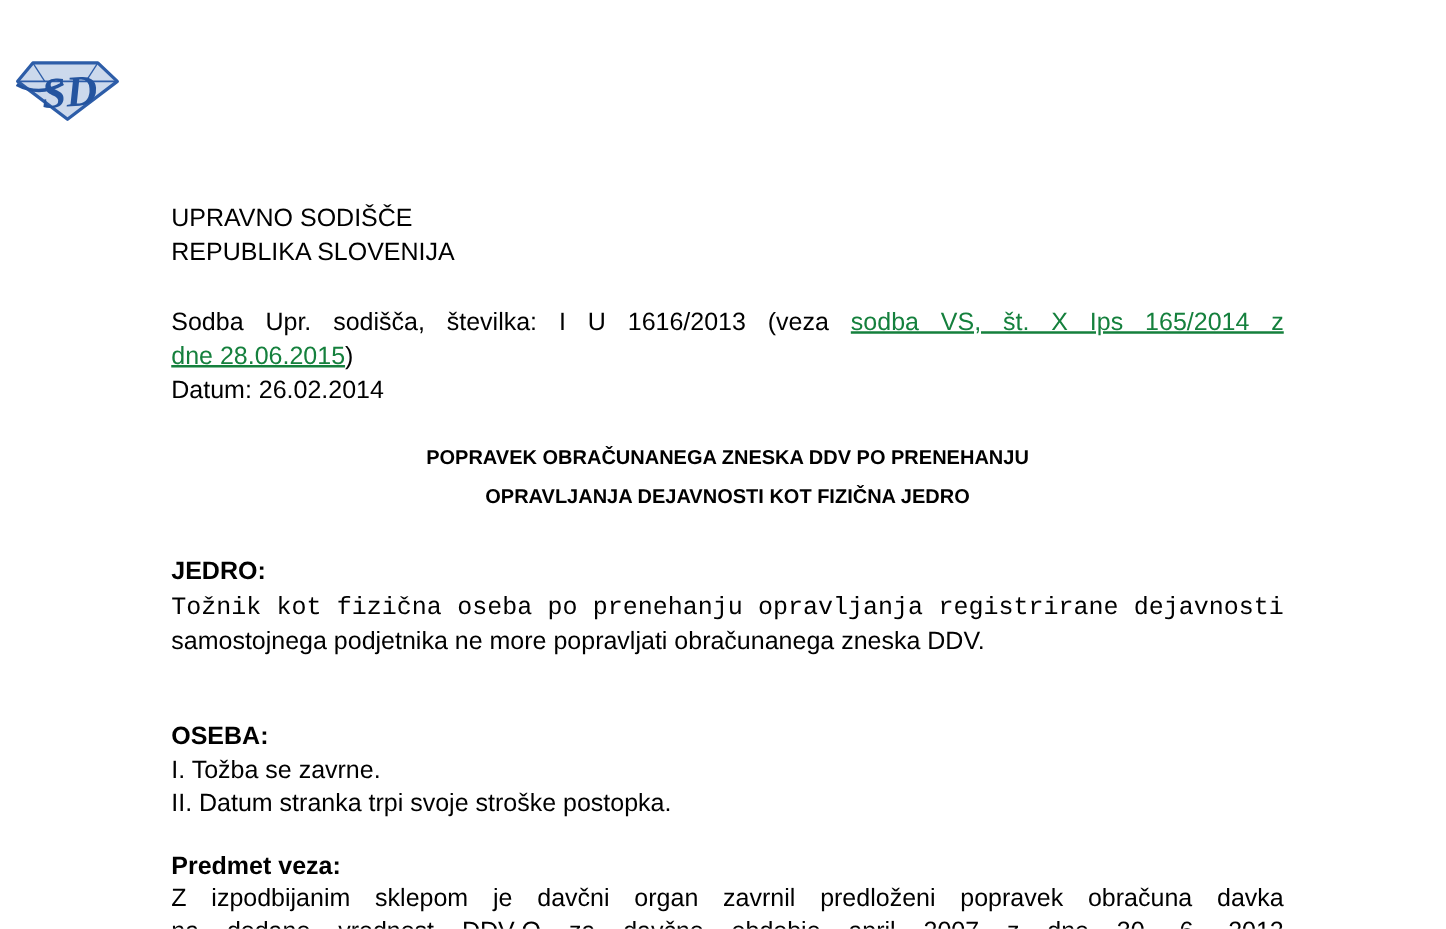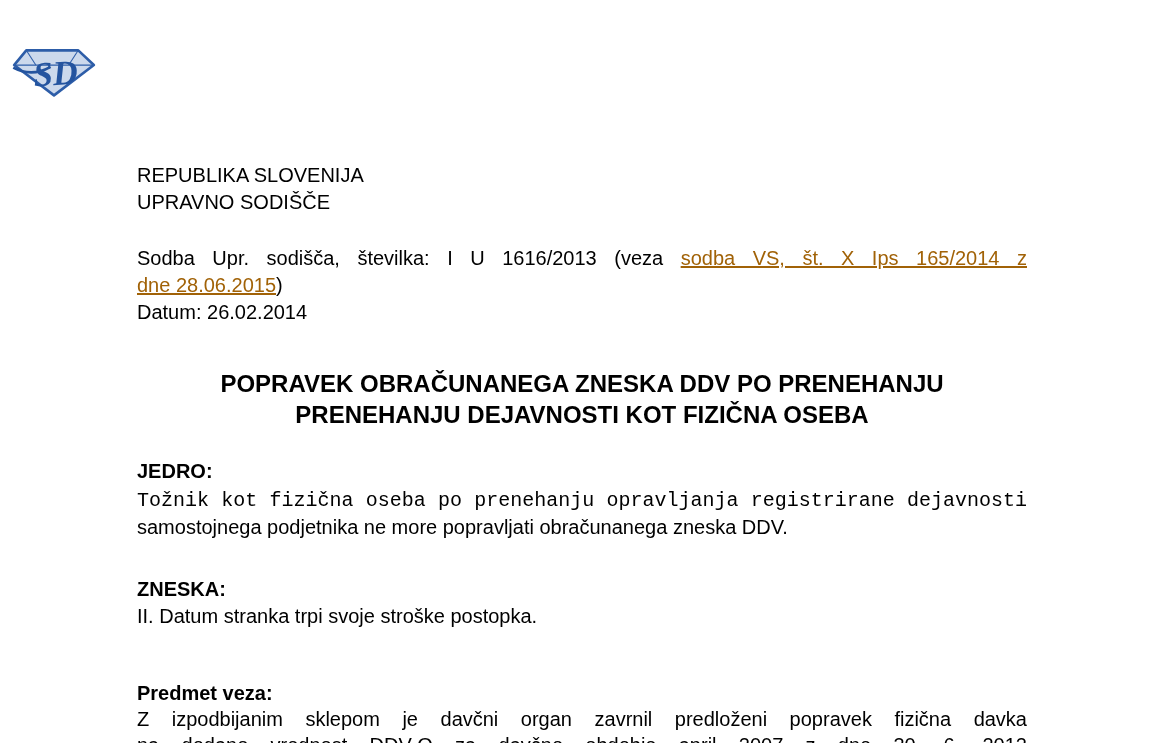--- a/index.html
+++ b/index.html
@@ -36,80 +36,81 @@
     line-height: 27px;
   }
   .col div { margin: 0; }
   .justify-line {
     text-align: justify;
     text-align-last: justify;
   }
   .header-block { top: 162px; }
   .case-block { top: 245px; }
   .title-block {
-    top: 368px;
-    font-size: 24px;
+    top: 351px;
+    font-size: 16px;
     line-height: 31px;
     font-weight: bold;
     text-align: center;
   }
-  .jedro-block { top: 458px; }
+  .jedro-block { top: 444px; }
   .izrek-block { top: 576px; }
   .predmet-block { top: 680px; line-height: 26px; }
   .section-heading { font-weight: bold; }
   .para-gap { margin-top: 2px !important; font-family: Liberation Mono, monospace; }
   a.doc-link {
-    color: #a16207;
+    color: #15803d;
     text-decoration: underline;
     cursor: pointer;
   }
 </style>
 </head>
 <body>
 
 <div class="doc">
 
   <svg class="logo" viewBox="0 0 100 60" aria-hidden="true">
     <polygon points="18,5 78,5 96,22 50,57 4,22" fill="#ccd9ec" stroke="#2d5da8" stroke-width="3" stroke-linejoin="round"></polygon>
     <line x1="4" y1="22" x2="96" y2="22" stroke="#2d5da8" stroke-width="1.5"></line>
     <line x1="18" y1="5" x2="29" y2="22" stroke="#2d5da8" stroke-width="1.2"></line>
     <line x1="78" y1="5" x2="67" y2="22" stroke="#2d5da8" stroke-width="1.2"></line>
     <path d="M3,25 C18,33 32,32 46,24" stroke="#24549f" stroke-width="3" fill="none"></path>
     <text x="52" y="45" text-anchor="middle" font-size="40" font-style="italic" font-weight="bold" font-family="Liberation Serif, serif" fill="#24549f" transform="rotate(-4 52 34)">SD</text>
   </svg>
 
   <div class="col header-block">
+    <div>UPRAVNO SODIŠČE</div>
     <div>REPUBLIKA SLOVENIJA</div>
-    <div>UPRAVNO SODIŠČE</div>
   </div>
 
   <div class="col case-block">
     <div class="justify-line">
       <span>Sodba Upr. sodišča, številka: I U 1616/2013 (veza</span>
       <a href="#" class="doc-link">sodba VS, št. X Ips 165/2014 z</a>
     </div>
     <div><a href="#" class="doc-link">dne 28.06.2015</a><span>)</span></div>
     <div>Datum: 26.02.2014</div>
   </div>
 
   <div class="col title-block">
     <div>POPRAVEK OBRAČUNANEGA ZNESKA DDV PO PRENEHANJU</div>
-    <div>PRENEHANJU DEJAVNOSTI KOT FIZIČNA OSEBA</div>
+    <div>OPRAVLJANJA DEJAVNOSTI KOT FIZIČNA JEDRO</div>
   </div>
 
   <div class="col jedro-block">
     <div class="section-heading">JEDRO:</div>
     <div class="justify-line para-gap">Tožnik kot fizična oseba po prenehanju opravljanja registrirane dejavnosti</div>
     <div>samostojnega podjetnika ne more popravljati obračunanega zneska DDV.</div>
   </div>
 
   <div class="col izrek-block">
-    <div class="section-heading">ZNESKA:</div>
+    <div class="section-heading">OSEBA:</div>
+    <div>I. Tožba se zavrne.</div>
     <div>II. Datum stranka trpi svoje stroške postopka.</div>
   </div>
 
   <div class="col predmet-block">
     <div class="section-heading">Predmet veza:</div>
-    <div class="justify-line">Z izpodbijanim sklepom je davčni organ zavrnil predloženi popravek fizična davka</div>
+    <div class="justify-line">Z izpodbijanim sklepom je davčni organ zavrnil predloženi popravek obračuna davka</div>
     <div class="justify-line">na dodano vrednost DDV-O za davčno obdobje april 2007 z dne 30. 6. 2012</div>
   </div>
 
 </div>
 
 </body></html>

